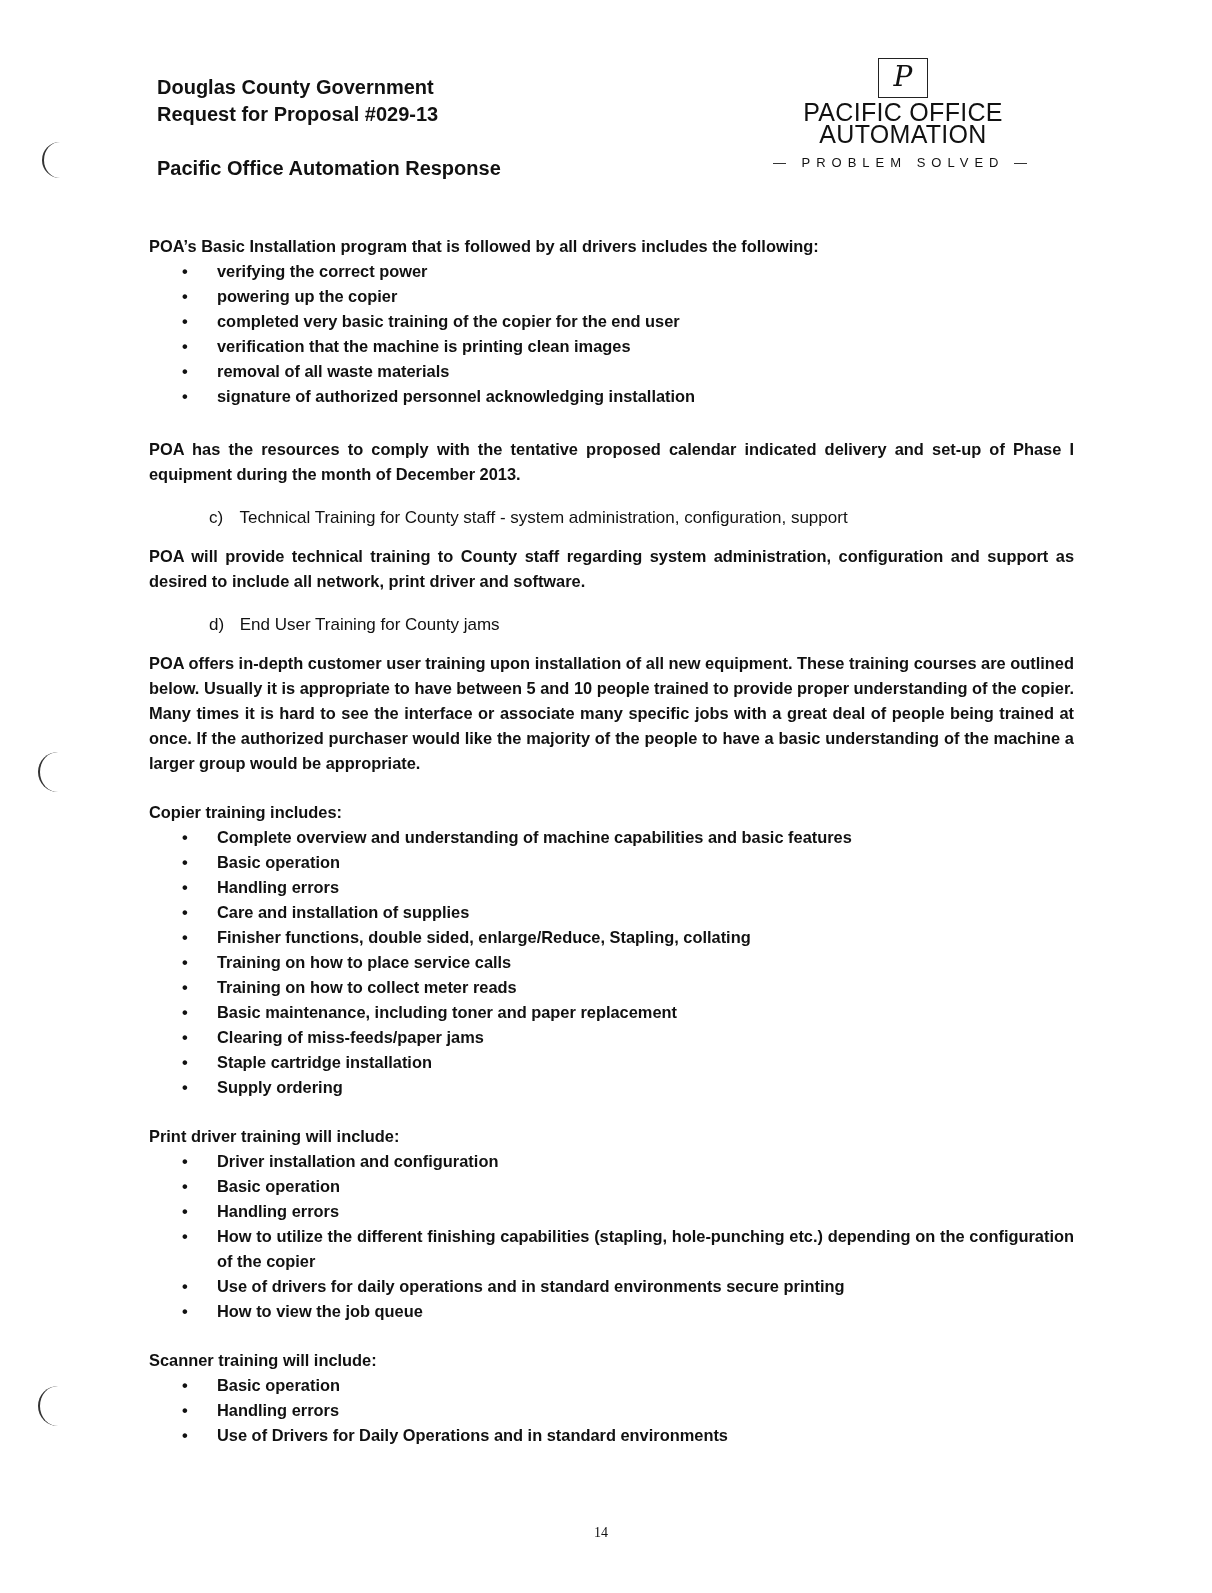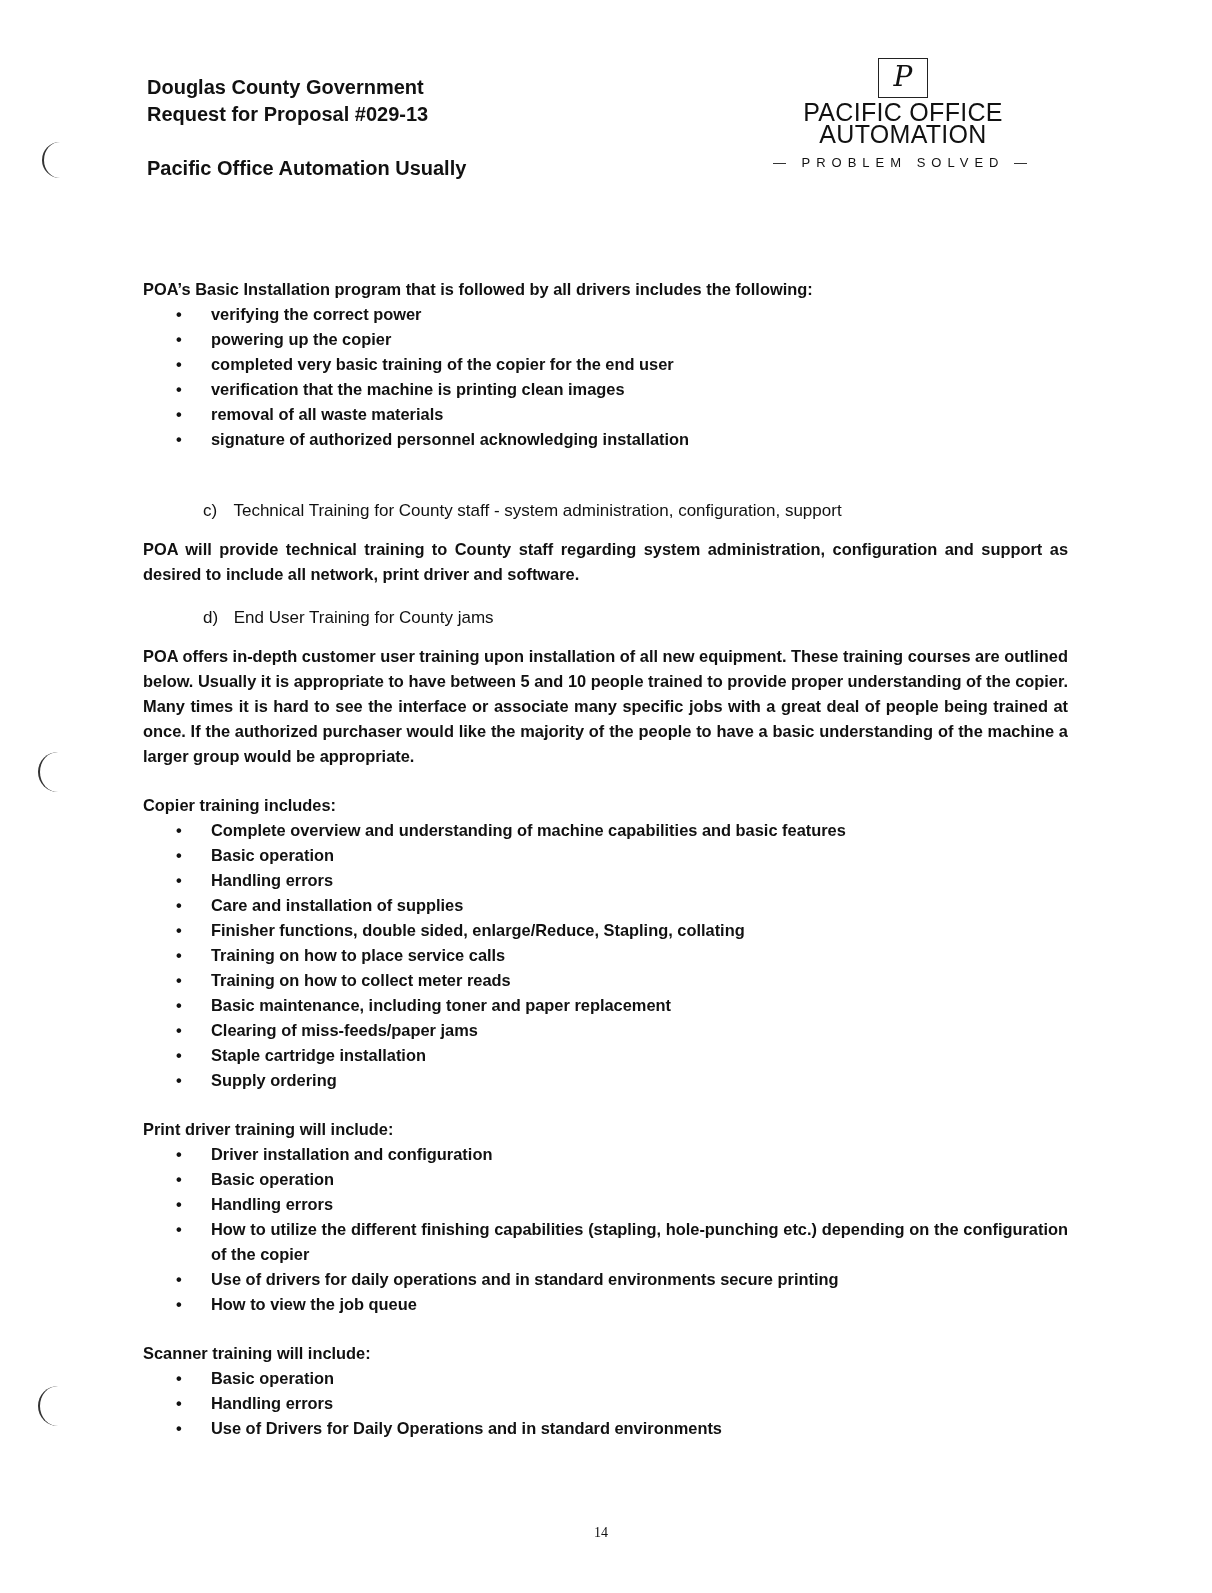--- a/index.html
+++ b/index.html
@@ -6,30 +6,30 @@
   body {
     width: 1212px; height: 1593px; position: relative; overflow: hidden;
     font-family: "Liberation Sans", "DejaVu Sans", sans-serif;
     color: #111111;
   }
   .hole { position: absolute; width: 22px; height: 40px; border-left: 2px solid #333; border-radius: 22px 0 0 22px; }
   .hole.h1 { left: 42px; top: 142px; height: 36px; }
   .hole.h2 { left: 38px; top: 752px; }
   .hole.h3 { left: 38px; top: 1386px; }
 
-  .hdr-left { position: absolute; left: 147px; top: 74px; font-weight: bold; font-size: 20px; line-height: 27px; }
+  .hdr-left { position: absolute; left: 157px; top: 74px; font-weight: bold; font-size: 20px; line-height: 27px; }
   .hdr-left .resp { margin-top: 27px; }
 
   .logo { position: absolute; left: 748px; top: 58px; width: 310px; text-align: center; }
   .logo-box { width: 48px; height: 38px; margin: 0 auto 3px auto; border: 1.5px solid #222; position: relative; }
   .logo-box span { position: absolute; left: 0; right: 0; top: 2px; font-family: "DejaVu Serif", serif; font-style: italic; font-size: 28px; line-height: 32px; text-align: center; }
   .logo-name { font-size: 25px; letter-spacing: 0.3px; line-height: 22px; }
   .logo-tag { font-size: 13px; letter-spacing: 6px; margin-top: 10px; }
 
-  .content { position: absolute; left: 143px; top: 234px; width: 925px; font-size: 16.4px; line-height: 25px; font-weight: bold; margin-top: 43px; }
+  .content { position: absolute; left: 149px; top: 234px; width: 925px; font-size: 16.4px; line-height: 25px; font-weight: bold; }
   .content p { margin: 0; text-align: justify; }
   .content ul { list-style: none; margin: 0; padding: 0; }
   .content li { position: relative; padding-left: 68px; }
   .content li .bullet { position: absolute; left: 33px; top: 0; }
   .sp-a { height: 24px; }
   .sp-b { height: 28px; }
   .sub { font-family: Liberation Sans, sans-serif; font-weight: normal; font-size: 17px; padding-left: 60px; margin: 12px 0 14px 0; }
   .sub .lbl { display: inline-block; width: 26px; }
 
   .page-num { position: absolute; left: 594px; top: 1525px; font-family: "Liberation Serif", serif; font-size: 14px; text-align: center; }
@@ -37,21 +37,21 @@
 </head>
 <body>
 
 <div class="hole h1"></div>
 <div class="hole h2"></div>
 <div class="hole h3"></div>
 
 <div class="hdr-left">
   <div>Douglas County Government</div>
   <div>Request for Proposal #029-13</div>
-  <div class="resp">Pacific Office Automation Usually</div>
+  <div class="resp">Pacific Office Automation Response</div>
 </div>
 
 <div class="logo">
   <div class="logo-box">
       <span>P</span>
     </div>
   <div class="logo-name">PACIFIC OFFICE AUTOMATION</div>
   <div class="logo-tag">— PROBLEM SOLVED —</div>
 </div>
 
@@ -59,20 +59,21 @@
   <p>POA’s Basic Installation program that is followed by all drivers includes the following:</p>
   <ul>
     <li><span class="bullet">•</span><span>verifying the correct power</span></li>
     <li><span class="bullet">•</span><span>powering up the copier</span></li>
     <li><span class="bullet">•</span><span>completed very basic training of the copier for the end user</span></li>
     <li><span class="bullet">•</span><span>verification that the machine is printing clean images</span></li>
     <li><span class="bullet">•</span><span>removal of all waste materials</span></li>
     <li><span class="bullet">•</span><span>signature of authorized personnel acknowledging installation</span></li>
   </ul>
   <div class="sp-b"></div>
+  <p>POA has the resources to comply with the tentative proposed calendar indicated delivery and set-up of Phase I equipment during the month of December 2013.</p>
 
   <div class="sub" style="margin-top:18px;">
     <span class="lbl">c)</span>
     <span>Technical Training for County staff - system administration, configuration, support</span>
   </div>
   <p>POA will provide technical training to County staff regarding system administration, configuration and support as desired to include all network, print driver and software.</p>
 
   <div class="sub" style="margin-top:18px;">
     <span class="lbl">d)</span>
     <span>End User Training for County jams</span>

